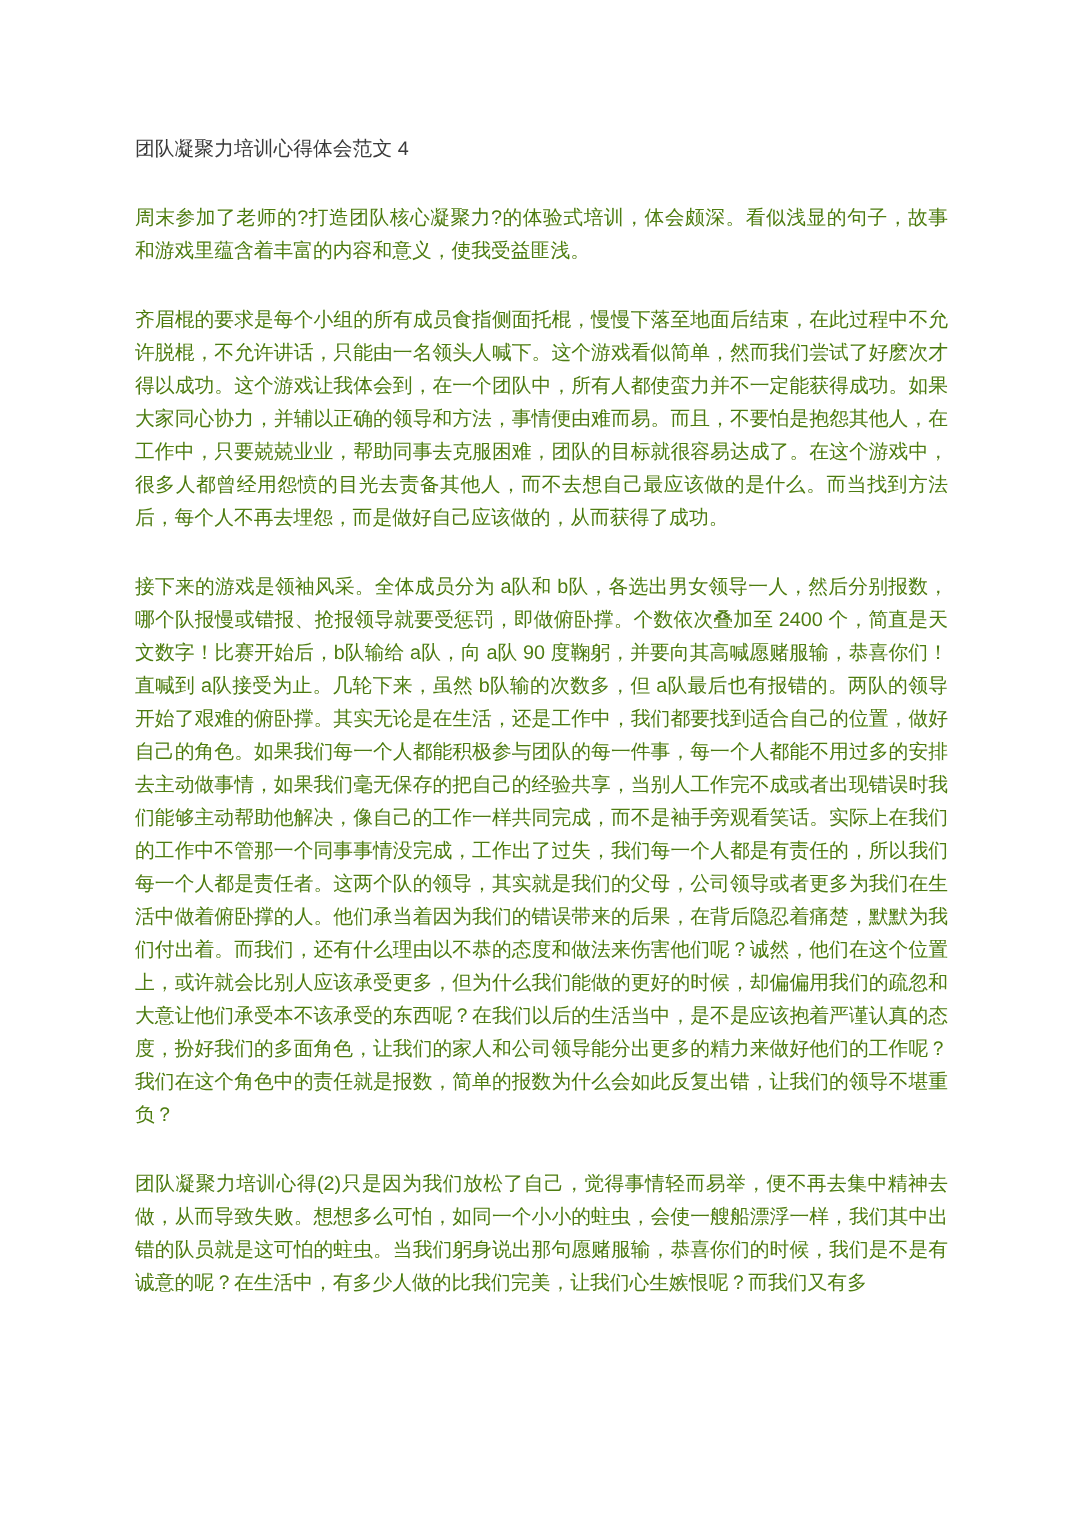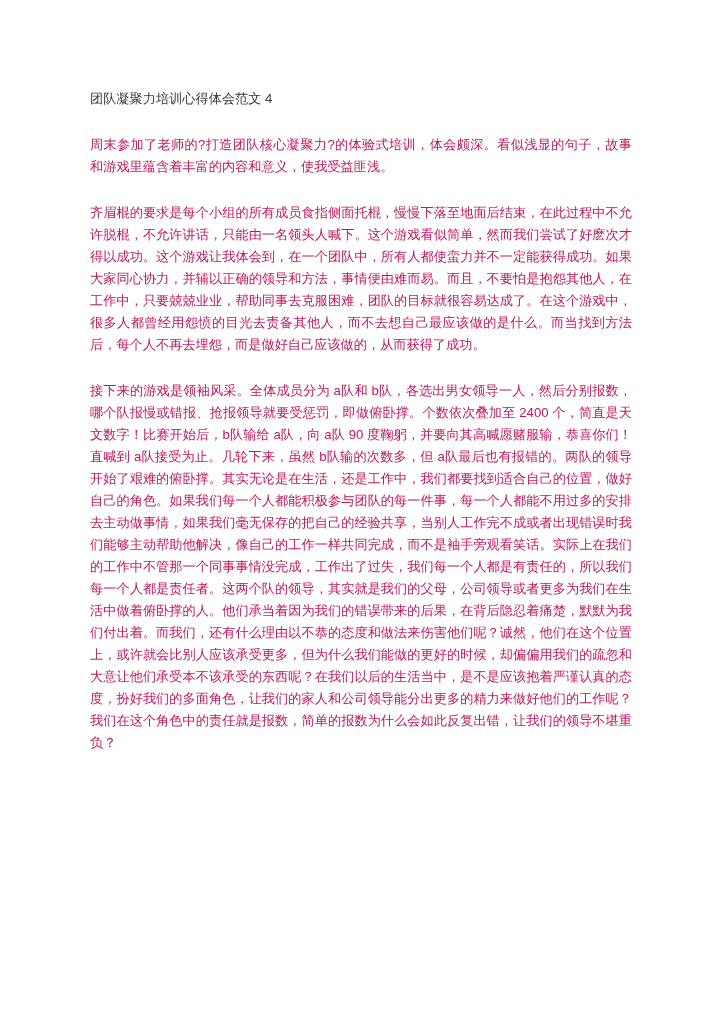--- a/index.html
+++ b/index.html
@@ -29,29 +29,30 @@
     font-weight: normal;
     color: #3a3a3a;
     margin-bottom: 24px;
     text-align: left;
   }
   .doc-paragraph {
     margin-bottom: 24px;
     text-align: justify;
     text-justify: inter-ideograph;
     word-break: break-all;
-    color: #be185d;
+    color: #4d7c0f;
   }
   .doc-paragraph:last-child {
     margin-bottom: 0;
   }
 </style>
 </head>
 <body>
 
 <div class="page">
   <div class="content">
     <h1 class="doc-title">团队凝聚力培训心得体会范文 4</h1>
     <p class="doc-paragraph">周末参加了老师的?打造团队核心凝聚力?的体验式培训，体会颇深。看似浅显的句子，故事和游戏里蕴含着丰富的内容和意义，使我受益匪浅。</p>
     <p class="doc-paragraph">齐眉棍的要求是每个小组的所有成员食指侧面托棍，慢慢下落至地面后结束，在此过程中不允许脱棍，不允许讲话，只能由一名领头人喊下。这个游戏看似简单，然而我们尝试了好麽次才得以成功。这个游戏让我体会到，在一个团队中，所有人都使蛮力并不一定能获得成功。如果大家同心协力，并辅以正确的领导和方法，事情便由难而易。而且，不要怕是抱怨其他人，在工作中，只要兢兢业业，帮助同事去克服困难，团队的目标就很容易达成了。在这个游戏中，很多人都曾经用怨愤的目光去责备其他人，而不去想自己最应该做的是什么。而当找到方法后，每个人不再去埋怨，而是做好自己应该做的，从而获得了成功。</p>
     <p class="doc-paragraph">接下来的游戏是领袖风采。全体成员分为 a队和 b队，各选出男女领导一人，然后分别报数，哪个队报慢或错报、抢报领导就要受惩罚，即做俯卧撑。个数依次叠加至 2400 个，简直是天文数字！比赛开始后，b队输给 a队，向 a队 90 度鞠躬，并要向其高喊愿赌服输，恭喜你们！直喊到 a队接受为止。几轮下来，虽然 b队输的次数多，但 a队最后也有报错的。两队的领导开始了艰难的俯卧撑。其实无论是在生活，还是工作中，我们都要找到适合自己的位置，做好自己的角色。如果我们每一个人都能积极参与团队的每一件事，每一个人都能不用过多的安排去主动做事情，如果我们毫无保存的把自己的经验共享，当别人工作完不成或者出现错误时我们能够主动帮助他解决，像自己的工作一样共同完成，而不是袖手旁观看笑话。实际上在我们的工作中不管那一个同事事情没完成，工作出了过失，我们每一个人都是有责任的，所以我们每一个人都是责任者。这两个队的领导，其实就是我们的父母，公司领导或者更多为我们在生活中做着俯卧撑的人。他们承当着因为我们的错误带来的后果，在背后隐忍着痛楚，默默为我们付出着。而我们，还有什么理由以不恭的态度和做法来伤害他们呢？诚然，他们在这个位置上，或许就会比别人应该承受更多，但为什么我们能做的更好的时候，却偏偏用我们的疏忽和大意让他们承受本不该承受的东西呢？在我们以后的生活当中，是不是应该抱着严谨认真的态度，扮好我们的多面角色，让我们的家人和公司领导能分出更多的精力来做好他们的工作呢？我们在这个角色中的责任就是报数，简单的报数为什么会如此反复出错，让我们的领导不堪重负？</p>
+    <p class="doc-paragraph">团队凝聚力培训心得(2)只是因为我们放松了自己，觉得事情轻而易举，便不再去集中精神去做，从而导致失败。想想多么可怕，如同一个小小的蛀虫，会使一艘船漂浮一样，我们其中出错的队员就是这可怕的蛀虫。当我们躬身说出那句愿赌服输，恭喜你们的时候，我们是不是有诚意的呢？在生活中，有多少人做的比我们完美，让我们心生嫉恨呢？而我们又有多</p>
   </div>
 </div>
 
 </body></html>

